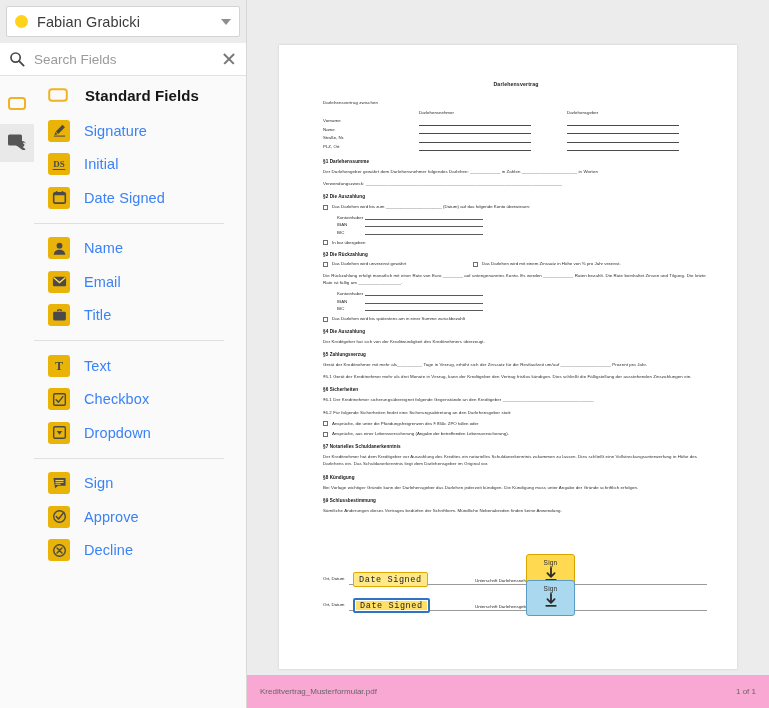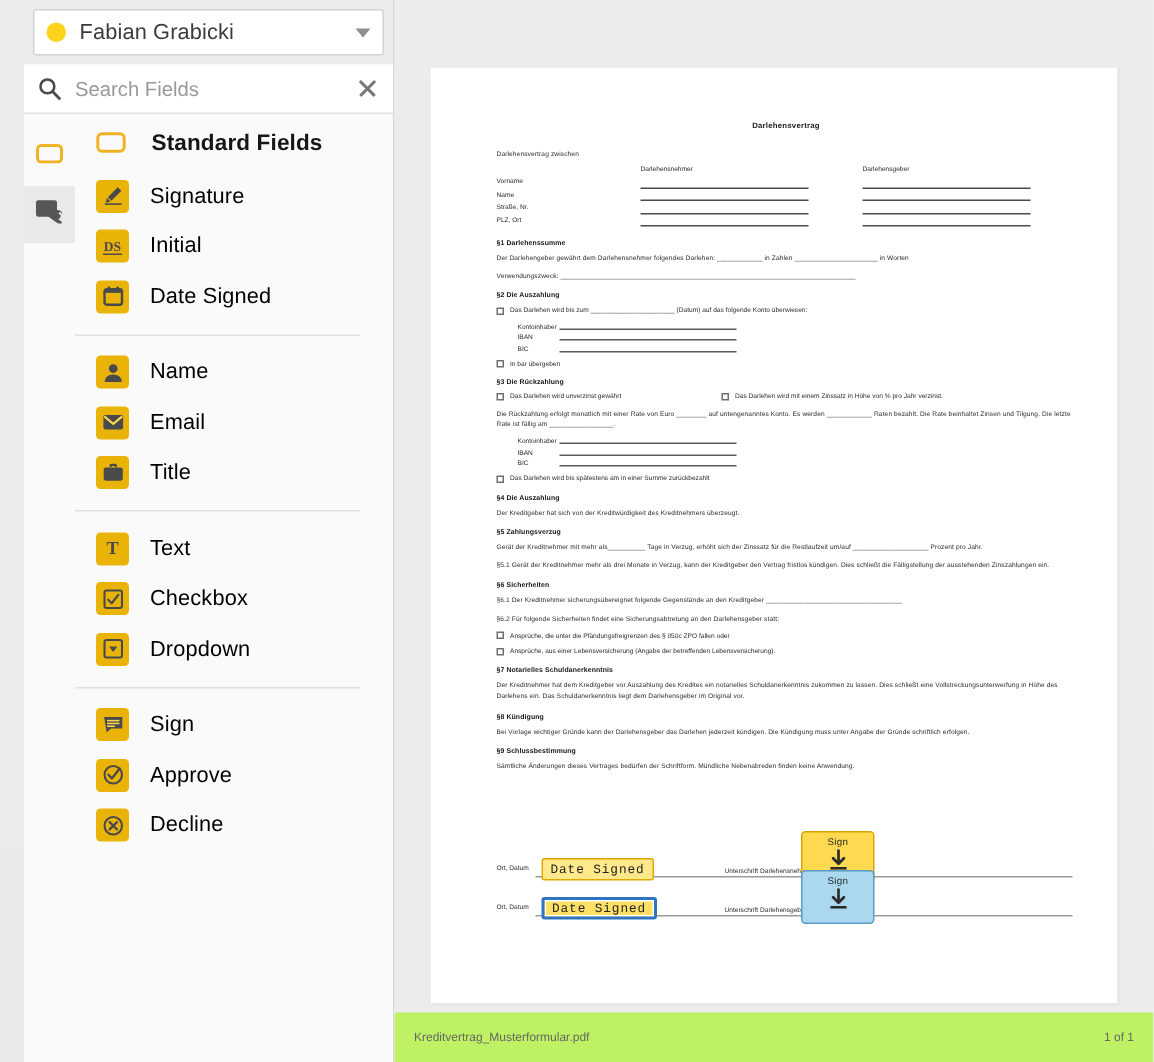--- a/index.html
+++ b/index.html
@@ -2,21 +2,21 @@
 <html><head>
 <meta charset="utf-8">
 <style>
   * { box-sizing: border-box; margin: 0; padding: 0; }
   html, body {
     width: 769px; height: 708px;
     font-family: "Liberation Sans", sans-serif;
     background: #eaeaea;
     overflow: hidden;
   }
-  .app { position: relative; width: 769px; height: 564px; display: flex; background:#ececec;padding-left:16px; }
+  .app { position: relative; width: 769px; height: 564px; display: flex; background:#ececec; }
 
   
   .left-panel {
     width: 247px; height: 708px;
     background: #fafafa;
     display: flex; flex-direction: column;
     border-right: 1px solid #d8d8d8;
     position: relative;
   }
   .user-bar {
@@ -85,21 +85,21 @@
     padding-left: 14px;
     font-size: 15px; font-weight: bold; color: #161616;
     letter-spacing: .1px;
   }
   .field-list { padding: 0 0 0 14px; }
   .field-item {
     display: flex; align-items: center;
     height: 33.5px; cursor: pointer;
   }
   .field-label {
-    font-size: 14.5px; color: #000000;
+    font-size: 14.5px; color: #3b82f6;
     margin-left: 14px; letter-spacing: .1px;
   }
   .tile {
     width: 22px; height: 22px; flex: none;
     background: #eab308; border-radius: 3px;
     display: flex; align-items: center; justify-content: center;
   }
   .divider {
     height: 1px; background: #e0e0e0;
     margin: 8px 22px 8px 0;
@@ -174,21 +174,21 @@
     align-items: center; justify-content: center;
     cursor: pointer; z-index: 5;
   }
   .sign-btn.yellow { background: #ffd94f; border: 1.2px solid #d9a400; }
   .sign-btn.blue   { background: #a9d8ef; border: 1.2px solid #5a9cc4; }
   .sign-cap { font-size: 6.5px; color: #2b2b2b; margin-bottom: 1px; letter-spacing:.2px;}
 
   .doc-footer {
     position: absolute; left: 0; right: 0; bottom: 0;
     height: 33px; display: flex; align-items: center;
-    padding: 0 13px; background: #bef264;
+    padding: 0 13px; background: #f9a8d4;
   }
   .foot-name { font-size: 8px; color: #666; flex: 1; }
   .foot-page { font-size: 8px; color: #666; }
 </style>
 </head>
 <body>
 
 <div class="app">
 
   <div class="left-panel">

